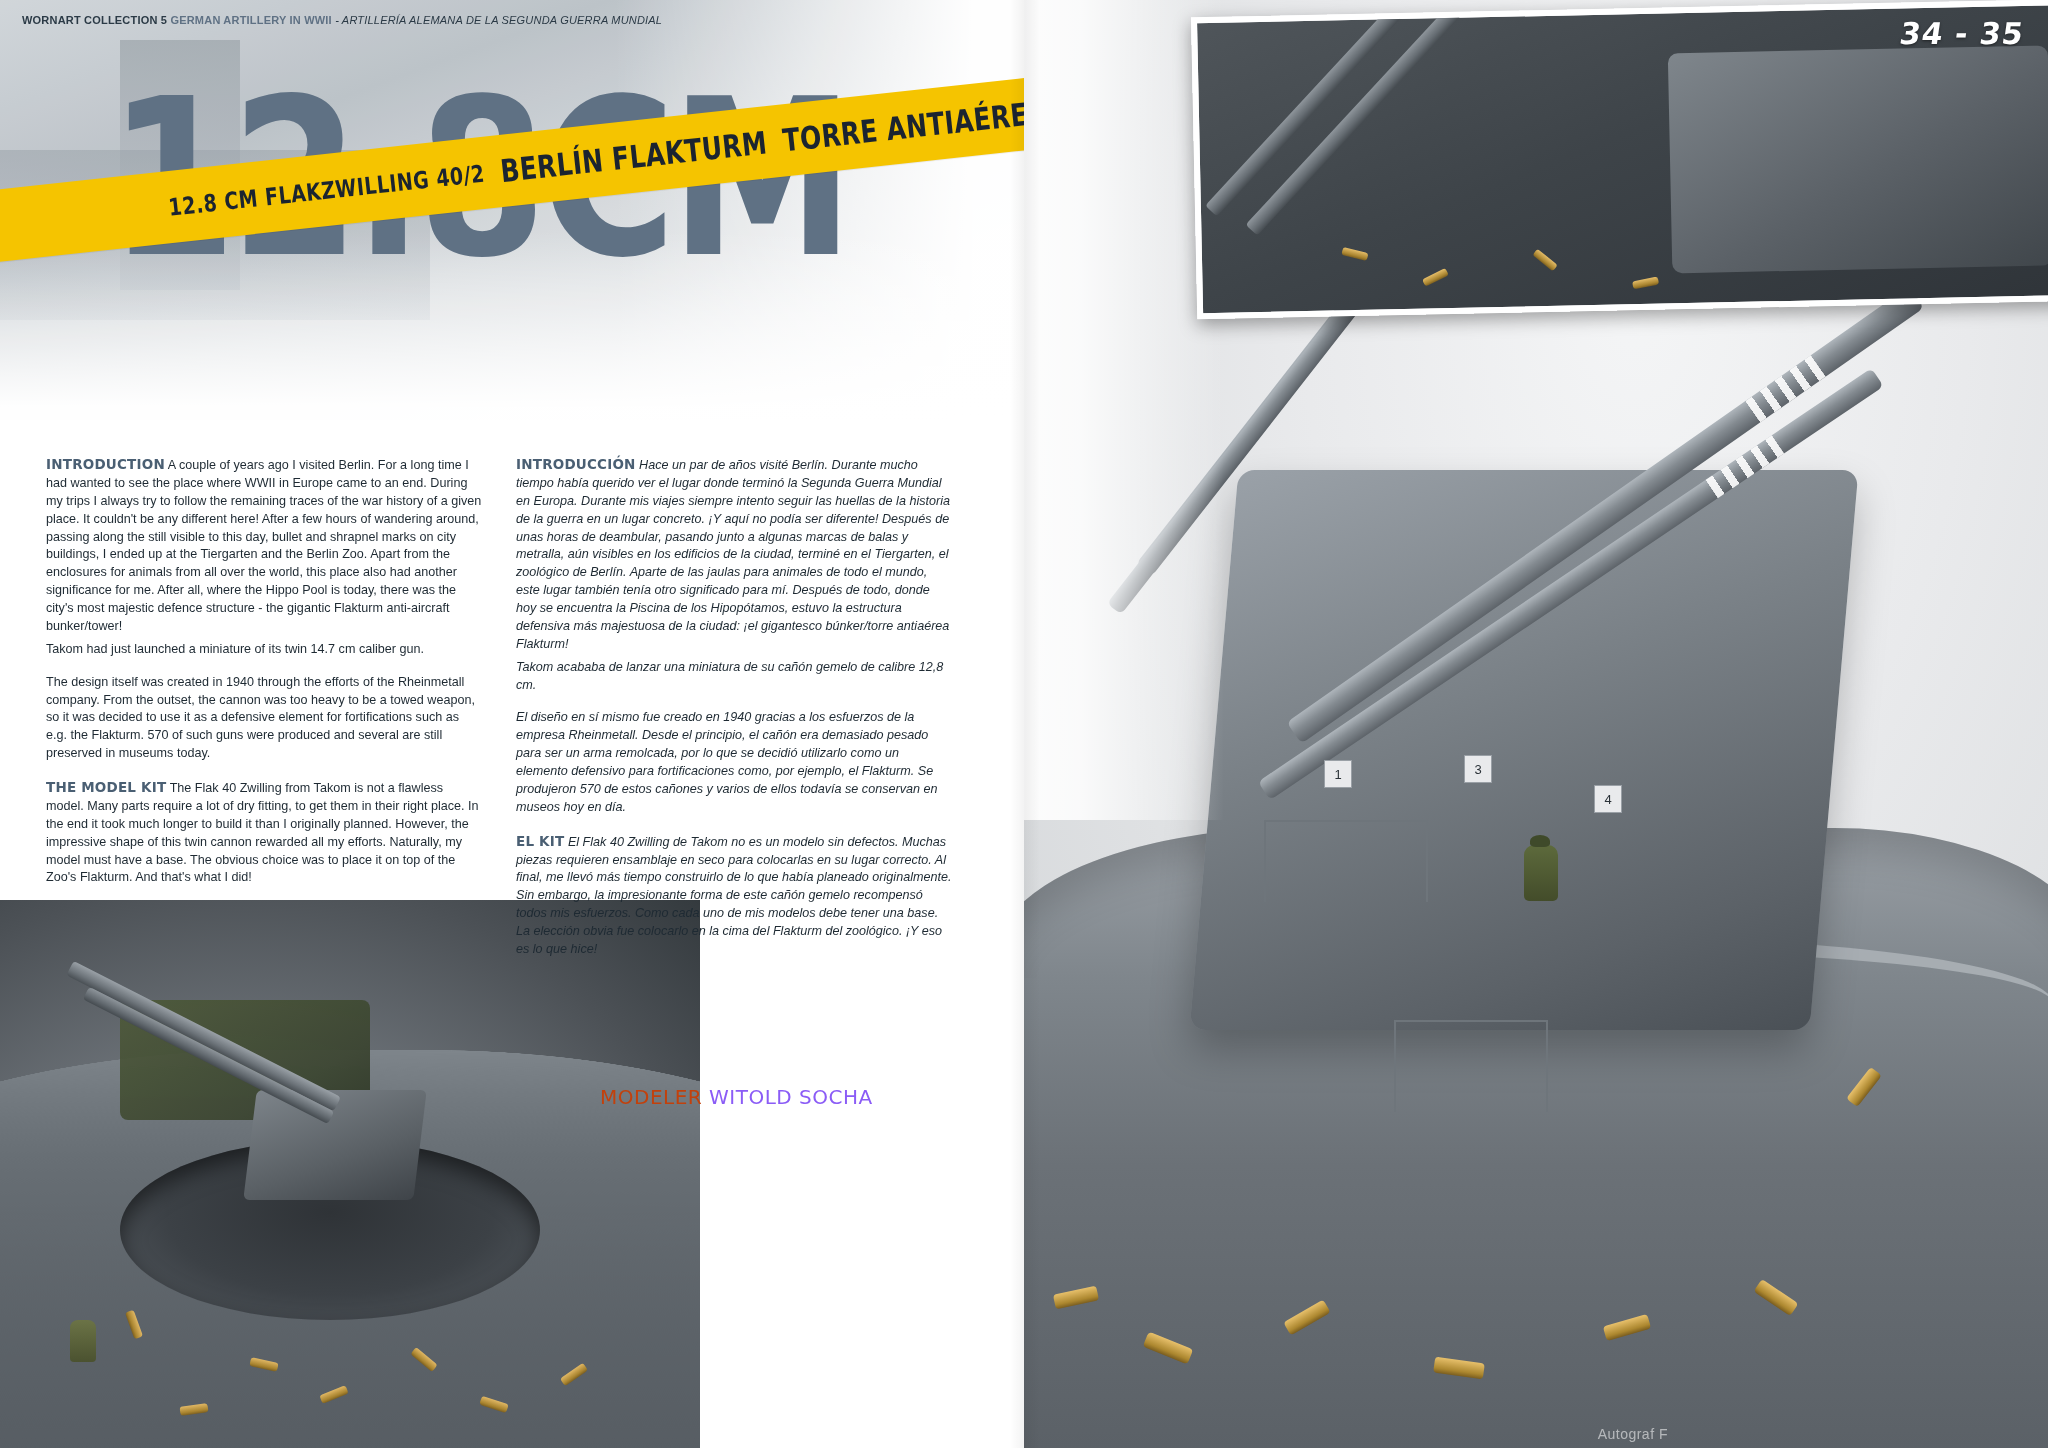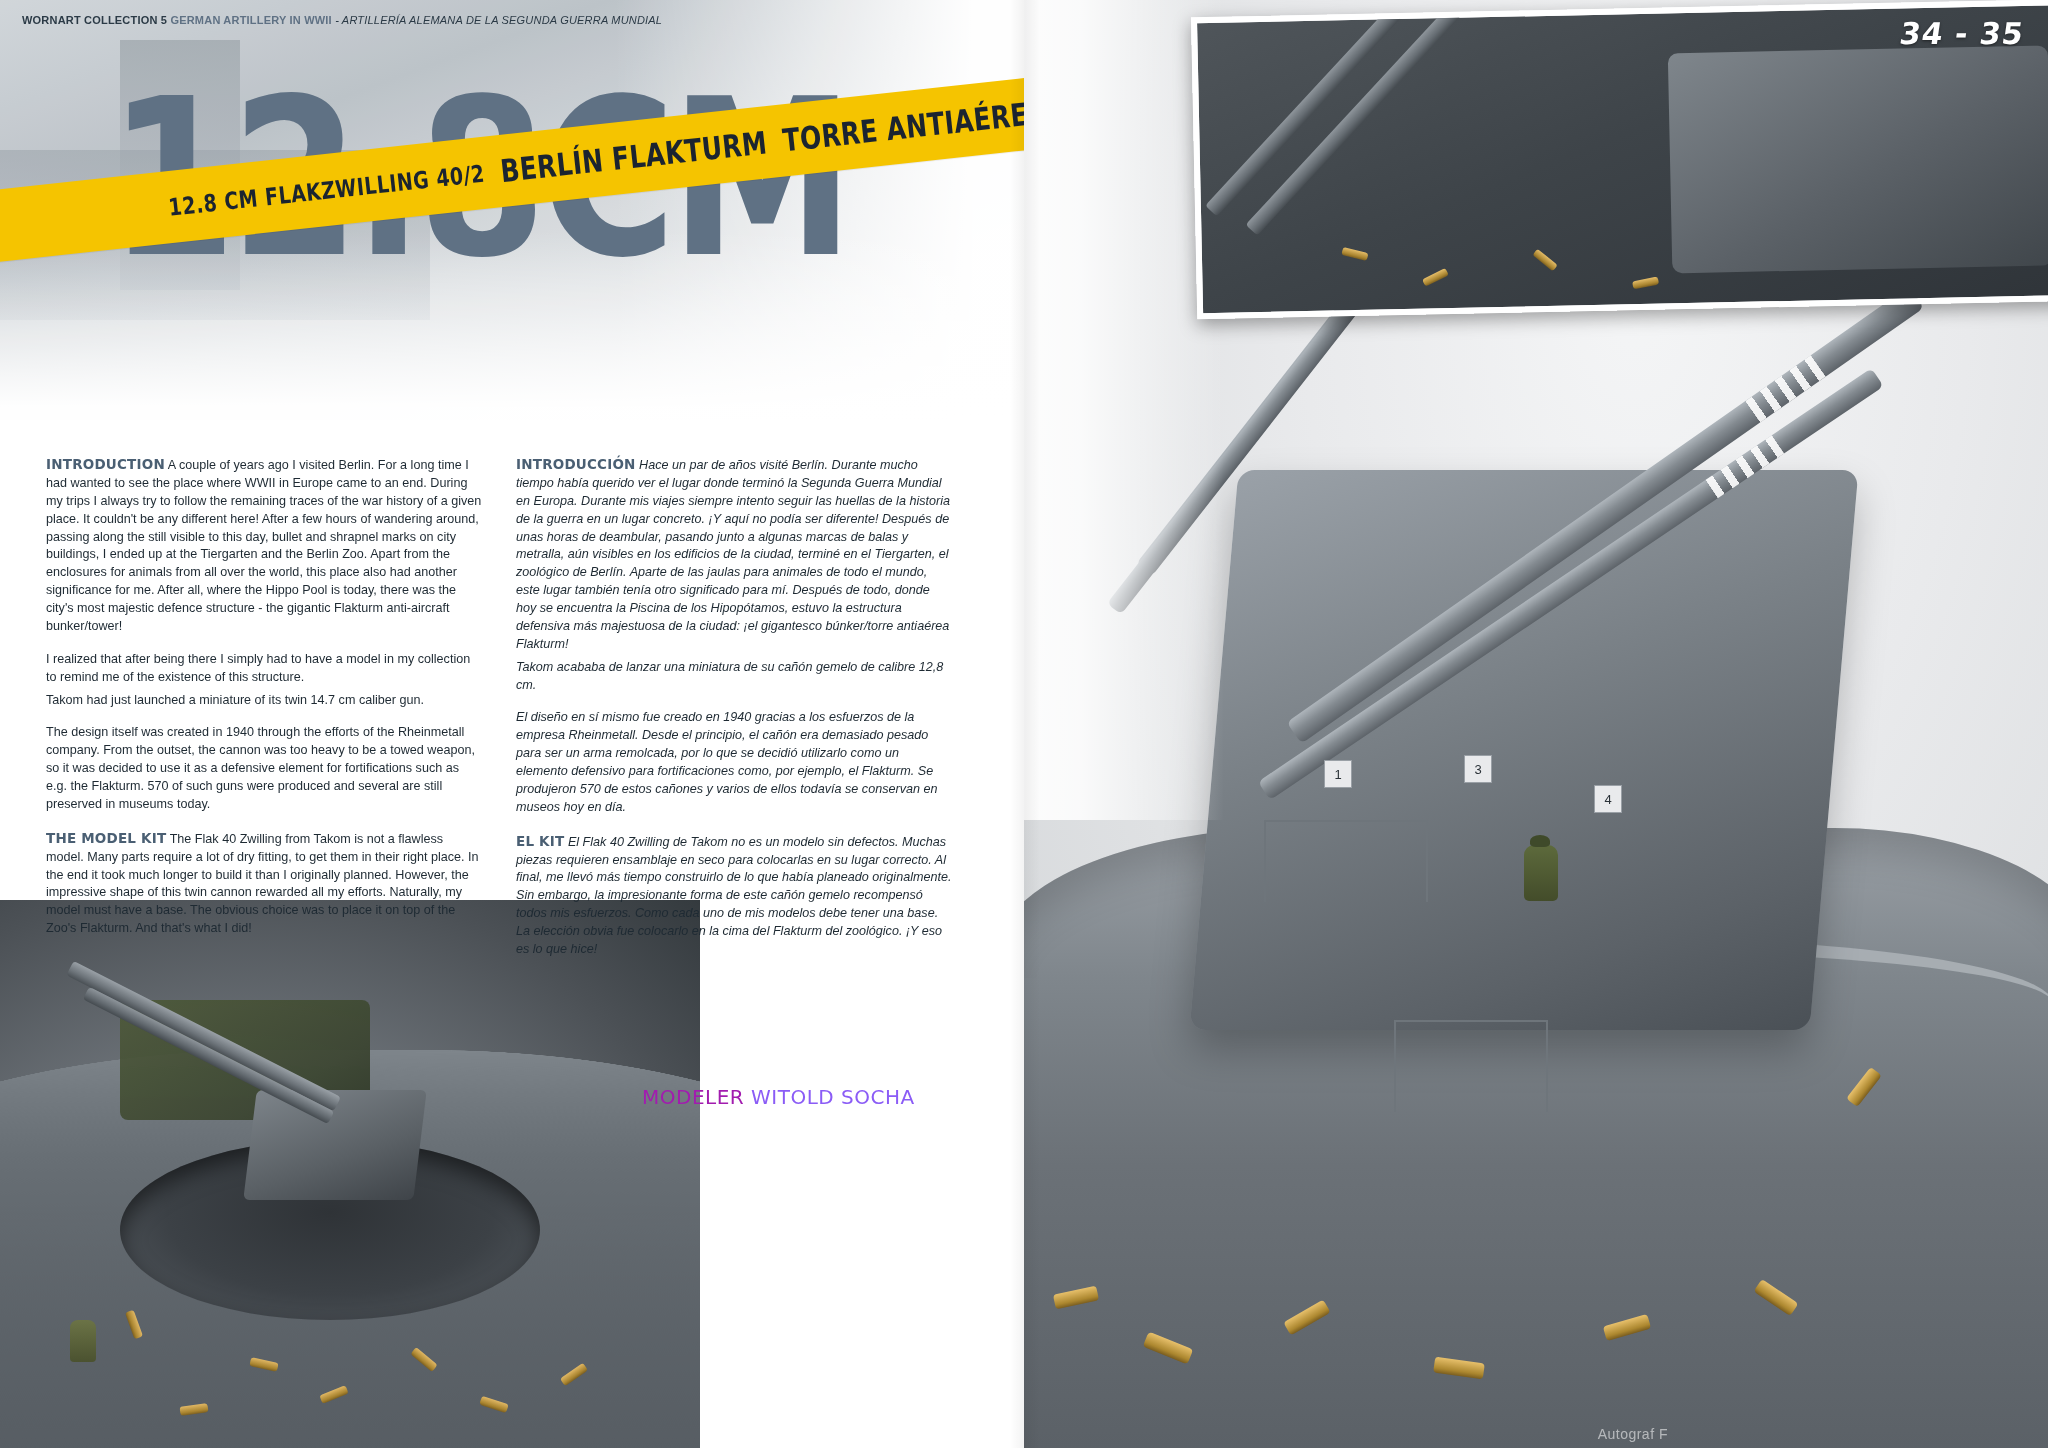--- a/index.html
+++ b/index.html
@@ -174,21 +174,21 @@
   .modeler {
     position: absolute;
     left: 600px;
     top: 1085px;
     z-index: 6;
     font-family: "DejaVu Sans", sans-serif;
     font-size: 20px;
     color: #2a3741;
     letter-spacing: 0.5px;
   }
-  .modeler .lbl { font-weight: 400; color: #a21caf; margin-left: 42px; }
+  .modeler .lbl { font-weight: 400; color: #c2410c; }
   .modeler .nm { font-weight: 400; color: #8b5cf6; }
 
   
   .photo-bl {
     position: absolute;
     left: 0; top: 900px;
     width: 700px; height: 548px;
     overflow: hidden;
     z-index: 3;
     background:
@@ -427,21 +427,20 @@
         <span class="ribbon-sub">12.8 CM FLAKZWILLING 40/2</span>
         <span class="ribbon-main">BERLÍN FLAKTURM</span>
         <span class="ribbon-main-2">TORRE ANTIAÉREA DE BERLÍN</span>
       </div>
     </div>
 
     <div class="cols">
 
       <div class="col en">
         <p><span class="lead">INTRODUCTION</span><span> A couple of years ago I visited Berlin. For a long time I had wanted to see the place where WWII in Europe came to an end. During my trips I always try to follow the remaining traces of the war history of a given place. It couldn't be any different here! After a few hours of wandering around, passing along the still visible to this day, bullet and shrapnel marks on city buildings, I ended up at the Tiergarten and the Berlin Zoo. Apart from the enclosures for animals from all over the world, this place also had another significance for me. After all, where the Hippo Pool is today, there was the city's most majestic defence structure - the gigantic Flakturm anti-aircraft bunker/tower!</span></p>
-        <p>I realized that after being there I simply had to have a model in my collection to remind me of the existence of this structure.</p>
         <p style="margin-top:-10px">Takom had just launched a miniature of its twin 14.7 cm caliber gun.</p>
         <p>The design itself was created in 1940 through the efforts of the Rheinmetall company. From the outset, the cannon was too heavy to be a towed weapon, so it was decided to use it as a defensive element for fortifications such as e.g. the Flakturm. 570 of such guns were produced and several are still preserved in museums today.</p>
         <p><span class="lead">THE MODEL KIT</span><span> The Flak 40 Zwilling from Takom is not a flawless model. Many parts require a lot of dry fitting, to get them in their right place. In the end it took much longer to build it than I originally planned. However, the impressive shape of this twin cannon rewarded all my efforts. Naturally, my model must have a base. The obvious choice was to place it on top of the Zoo's Flakturm. And that's what I did!</span></p>
       </div>
 
       <div class="col es">
         <p><span class="lead">INTRODUCCIÓN</span><span> Hace un par de años visité Berlín. Durante mucho tiempo había querido ver el lugar donde terminó la Segunda Guerra Mundial en Europa. Durante mis viajes siempre intento seguir las huellas de la historia de la guerra en un lugar concreto. ¡Y aquí no podía ser diferente! Después de unas horas de deambular, pasando junto a algunas marcas de balas y metralla, aún visibles en los edificios de la ciudad, terminé en el Tiergarten, el zoológico de Berlín. Aparte de las jaulas para animales de todo el mundo, este lugar también tenía otro significado para mí. Después de todo, donde hoy se encuentra la Piscina de los Hipopótamos, estuvo la estructura defensiva más majestuosa de la ciudad: ¡el gigantesco búnker/torre antiaérea Flakturm!</span></p>
         <p style="margin-top:-10px">Takom acababa de lanzar una miniatura de su cañón gemelo de calibre 12,8 cm.</p>
         <p>El diseño en sí mismo fue creado en 1940 gracias a los esfuerzos de la empresa Rheinmetall. Desde el principio, el cañón era demasiado pesado para ser un arma remolcada, por lo que se decidió utilizarlo como un elemento defensivo para fortificaciones como, por ejemplo, el Flakturm. Se produjeron 570 de estos cañones y varios de ellos todavía se conservan en museos hoy en día.</p>
         <p><span class="lead">EL KIT</span><span> El Flak 40 Zwilling de Takom no es un modelo sin defectos. Muchas piezas requieren ensamblaje en seco para colocarlas en su lugar correcto. Al final, me llevó más tiempo construirlo de lo que había planeado originalmente. Sin embargo, la impresionante forma de este cañón gemelo recompensó todos mis esfuerzos. Como cada uno de mis modelos debe tener una base. La elección obvia fue colocarlo en la cima del Flakturm del zoológico. ¡Y eso es lo que hice!</span></p>

